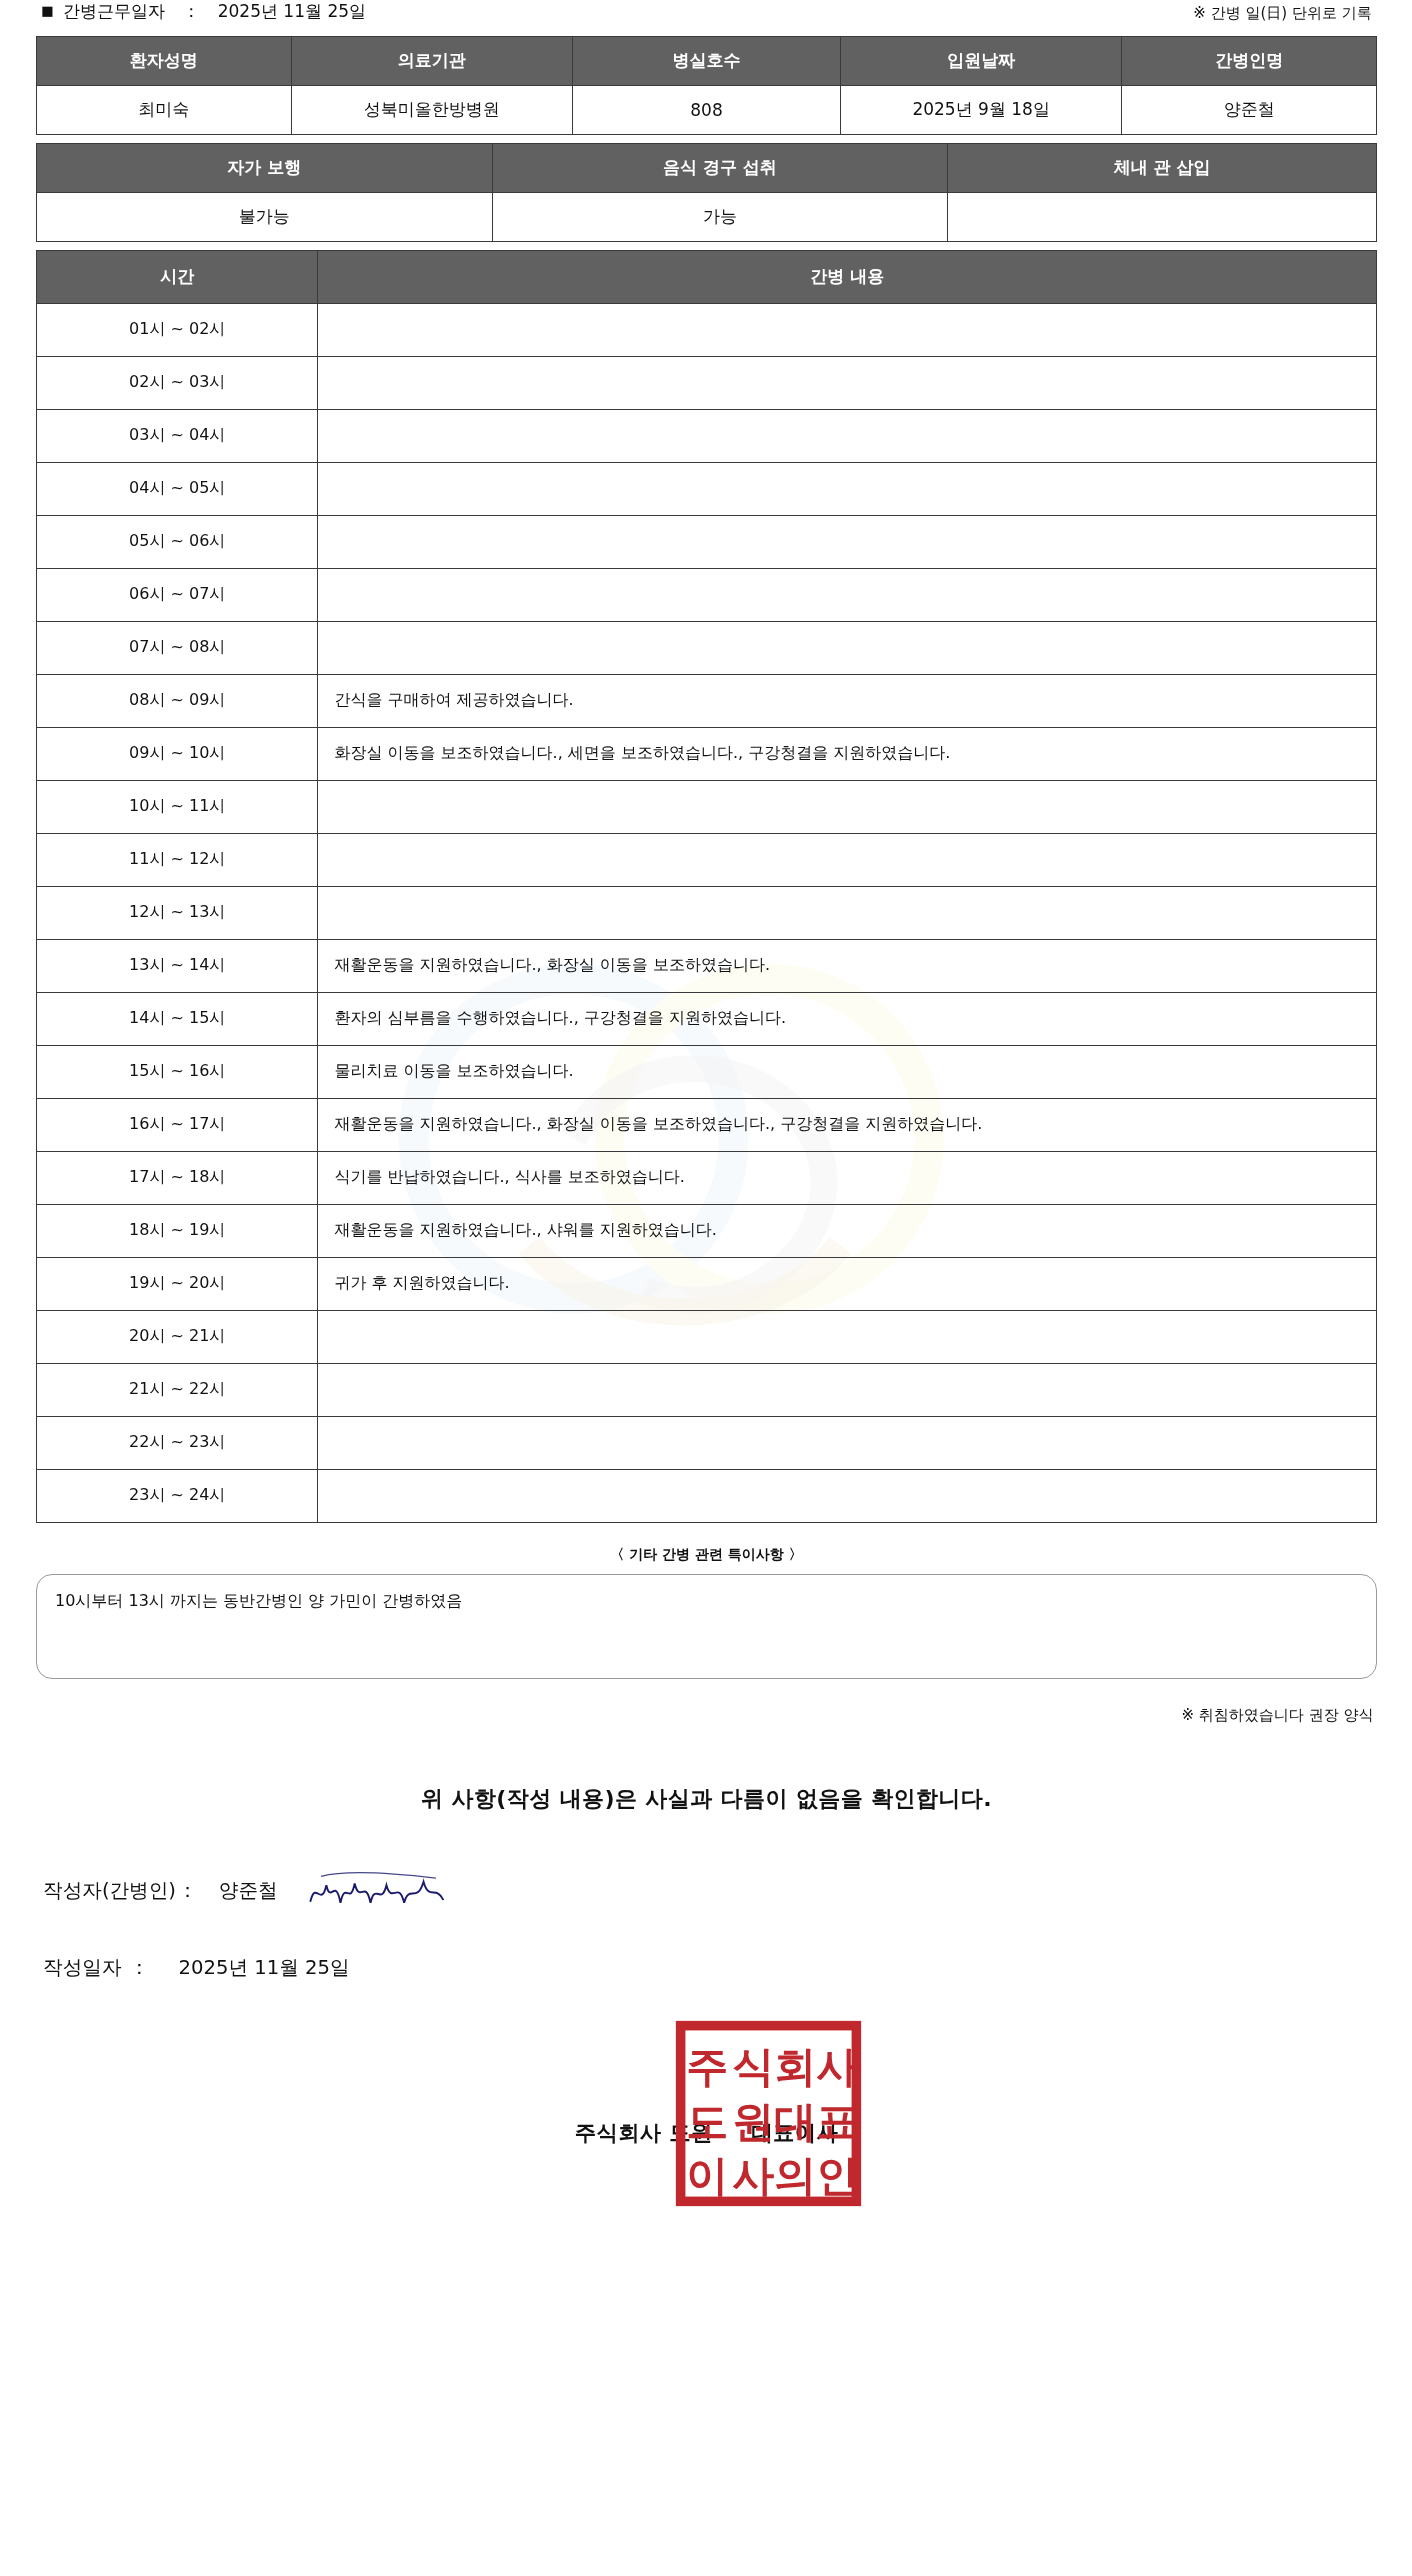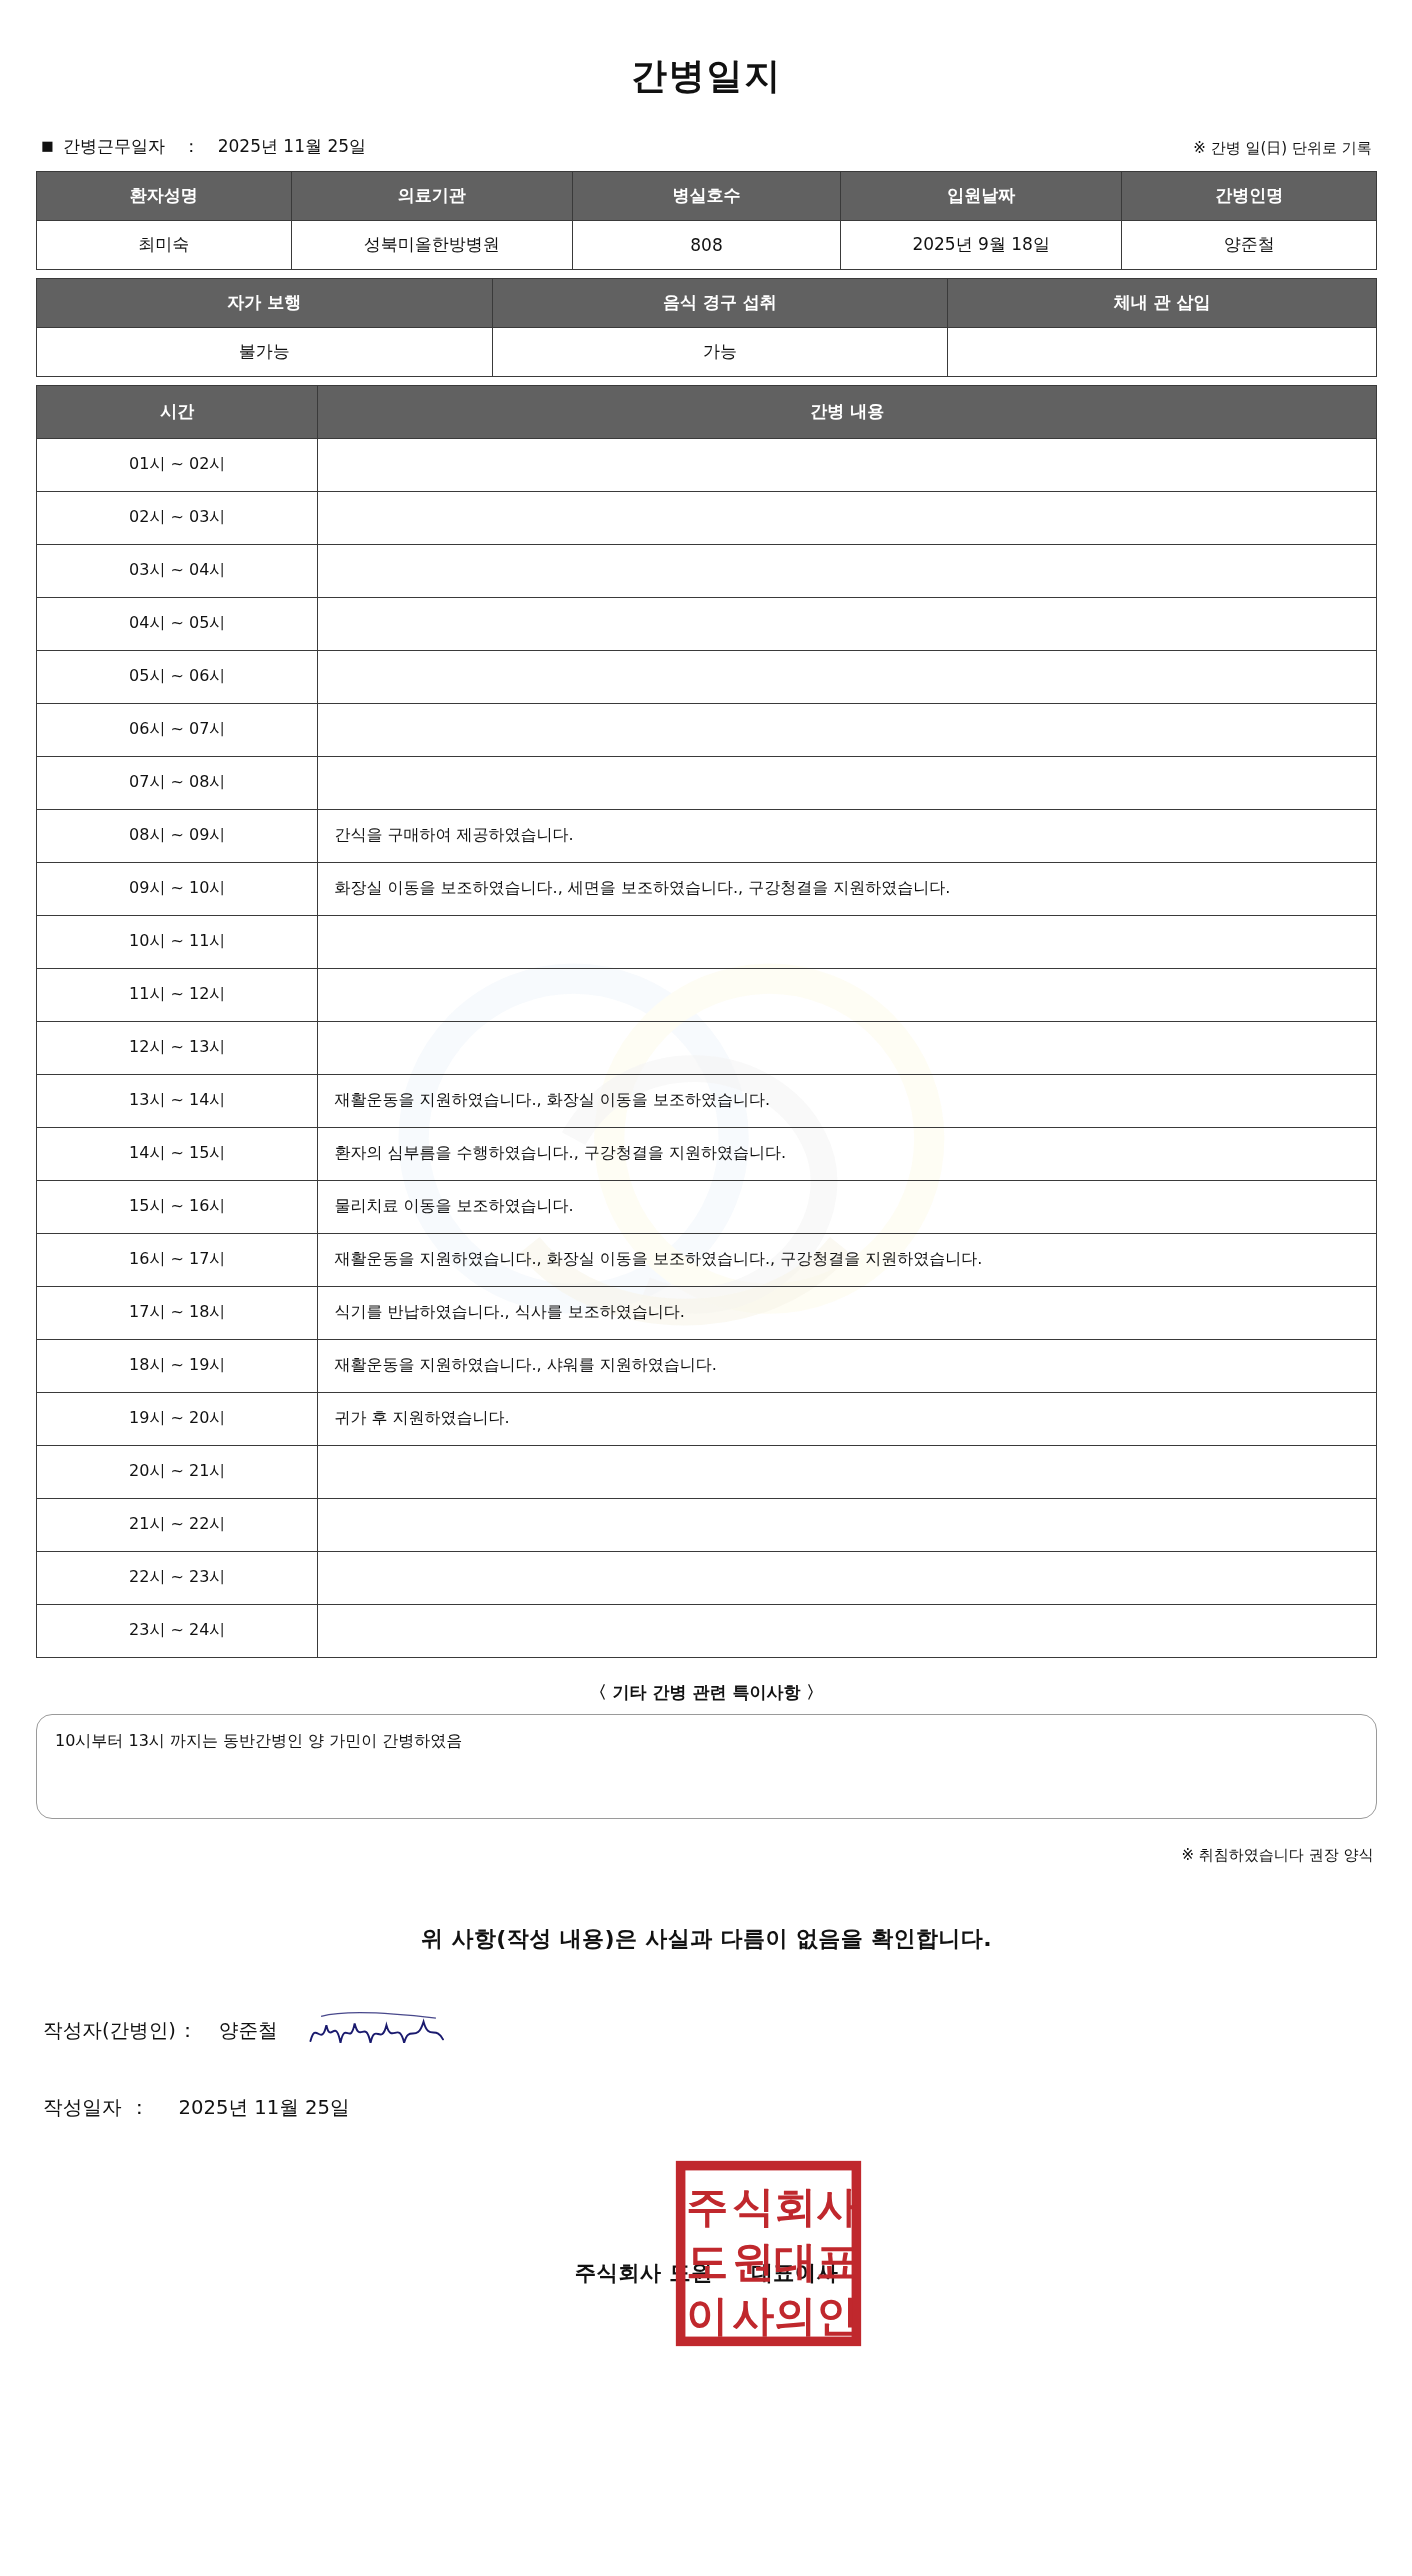--- a/index.html
+++ b/index.html
@@ -103,21 +103,21 @@
     width: 285px;
   }
   table.hours td.desc {
     text-align: left;
     padding-left: 16px;
     background: transparent;
   }
 
   .remark-title {
     text-align: center;
-    font-size: 17px;
+    font-size: 14px;
     font-weight: bold;
     margin: 23px 0 10.7px 0;
   }
   .remark-box {
     border: 0.9px solid #9a9a9a;
     border-radius: 16px;
     min-height: 105px;
     padding: 16px 18px;
     font-size: 16px;
     box-sizing: border-box;
@@ -191,21 +191,20 @@
     <g fill="none" stroke-width="34" opacity="0.55">
       <circle cx="300" cy="300" r="180" stroke="#dfeaf6"></circle>
       <circle cx="520" cy="300" r="180" stroke="#fbf6d4"></circle>
     </g>
     <path d="M300 300 C 360 190, 520 200, 570 300 C 620 400, 500 520, 380 470" fill="none" stroke="#e7e7e7" stroke-width="30" opacity="0.6"></path>
     <path d="M250 420 C 330 520, 520 520, 600 420" fill="none" stroke="#efe9cf" stroke-width="30" opacity="0.6"></path>
   </svg>
 
   <div class="content">
 
-    <h1 class="doc-title">간병일지</h1>
 
     <div class="meta-row">
       <div class="meta-left">
         <span class="sq">■</span>
         <span class="label">간병근무일자</span>
         <span class="colon">：</span>
         <span class="value">2025년 11월 25일</span>
       </div>
       <div class="meta-right">※ 간병 일(日) 단위로 기록</div>
     </div>

